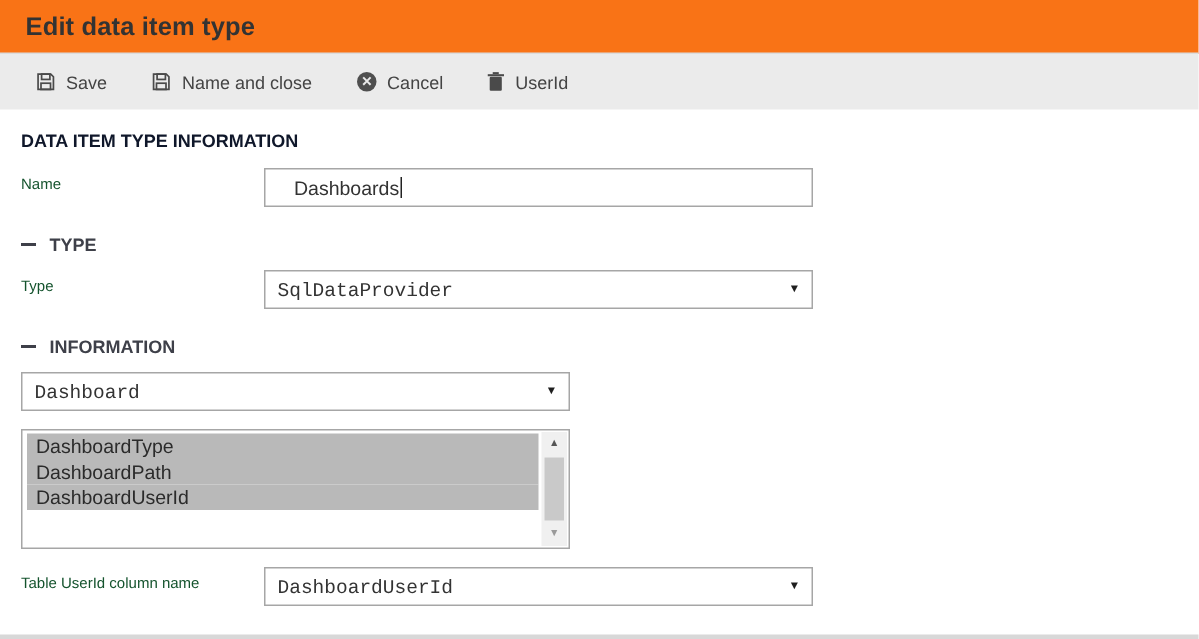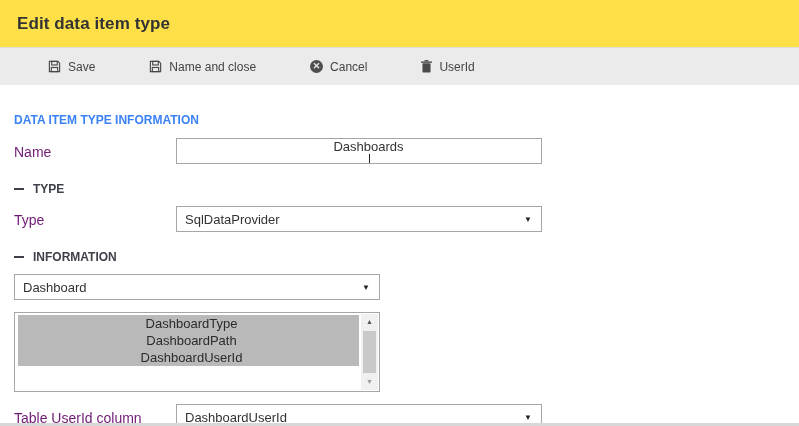--- a/index.html
+++ b/index.html
@@ -3,54 +3,54 @@
 <meta charset="utf-8">
 <style>
   html,body{margin:0;padding:0;}
   body{
     width:799px;height:426px;position:relative;overflow:hidden;
     background:#ffffff;font-family:"Liberation Sans",sans-serif;
     -webkit-font-smoothing:antialiased;
   }
   .panel{position:absolute;inset:0;background:#fff;}
   
-  .header{height:48px;background:#fde047;border-bottom:1px solid #dcdcdc;
+  .header{height:36px;background:#f97316;border-bottom:1px solid #dcdcdc;
     display:flex;align-items:center;padding-left:17px;box-sizing:border-box;}
   .title{font-size:17px;font-weight:bold;color:#333;letter-spacing:.1px;}
   
   .toolbar{height:37px;background:#ebebeb;display:flex;align-items:center;
     padding-left:24px;box-sizing:border-box;}
   .tb-btn{display:flex;align-items:center;gap:7px;margin-right:30px;
-    font-size:12px;color:#444;cursor:pointer;white-space:nowrap;margin-left:24px;}
+    font-size:12px;color:#444;cursor:pointer;white-space:nowrap;}
   .tb-btn svg{display:block;}
   .cancel-glyph{width:13px;height:13px;border-radius:50%;background:#4f4f4f;
     color:#ebebeb;font-size:9px;font-weight:bold;line-height:13px;text-align:center;
     display:inline-block;}
   
   .content{padding:14px 0 0 14px;}
-  .section-title{font-size:12px;font-weight:bold;color:#3b82f6;margin:14px 0 11px 0;}
+  .section-title{font-size:12px;font-weight:bold;color:#0f172a;margin:0 0 11px 0;}
   .section-header{display:flex;align-items:center;font-size:12px;font-weight:bold;
     color:#3e4049;margin:18px 0 10px 0;}
   .minus{width:10px;height:2px;background:#3e4049;margin-right:9px;cursor:pointer;}
   .row{display:flex;margin-bottom:12px;}
-  .row .label{width:162px;font-size:14px;color:#701a75;padding-top:6px;}
+  .row .label{width:162px;font-size:10px;color:#14532d;padding-top:6px;}
   .field{width:366px;box-sizing:border-box;}
   .text-input{height:26px;border:1px solid #a6a6a6;background:#fff;display:flex;
-    align-items:center;padding-left:19px;font-size:13px;color:#333;box-sizing:border-box;flex-direction:column;}
+    align-items:center;padding-left:19px;font-size:13px;color:#333;box-sizing:border-box;}
   .caret{display:inline-block;width:1px;height:14px;background:#222;margin-left:1px;}
   .select{height:26px;border:1px solid #a6a6a6;background:#fff;display:flex;
     align-items:center;padding:0 26px 0 8px;font-size:13px;color:#333;
-    position:relative;box-sizing:border-box;cursor:pointer;}
+    position:relative;box-sizing:border-box;cursor:pointer;font-family:Liberation Mono, monospace;}
   .select .arrow{position:absolute;right:9px;top:50%;transform:translateY(-50%);
     font-size:8px;color:#1f1f1f;}
   
   .listbox{height:80px;border:1px solid #a6a6a6;background:#fff;position:relative;
     box-sizing:border-box;padding:2px 20px 0 3px;}
   .option{height:17px;line-height:17px;font-size:13px;color:#2b2b2b;
-    background:#b9b9b9;padding-left:6px;cursor:default;white-space:nowrap;text-align:center;}
+    background:#b9b9b9;padding-left:6px;cursor:default;white-space:nowrap;}
   .scrollbar{position:absolute;top:1px;right:1px;bottom:1px;width:17px;background:#f0f0f0;}
   .sb-btn{position:absolute;left:0;width:17px;height:14px;text-align:center;
     font-size:7px;line-height:14px;cursor:pointer;}
   .sb-up{top:1px;color:#555;}
   .sb-down{bottom:1px;color:#9a9a9a;}
   .sb-thumb{position:absolute;top:17px;left:2px;width:13px;height:42px;
     background:#c9c9c9;cursor:pointer;}
   
   .bottom-strip{position:absolute;left:0;right:0;bottom:0;height:3px;background:#d8d8d8;}
 </style>

